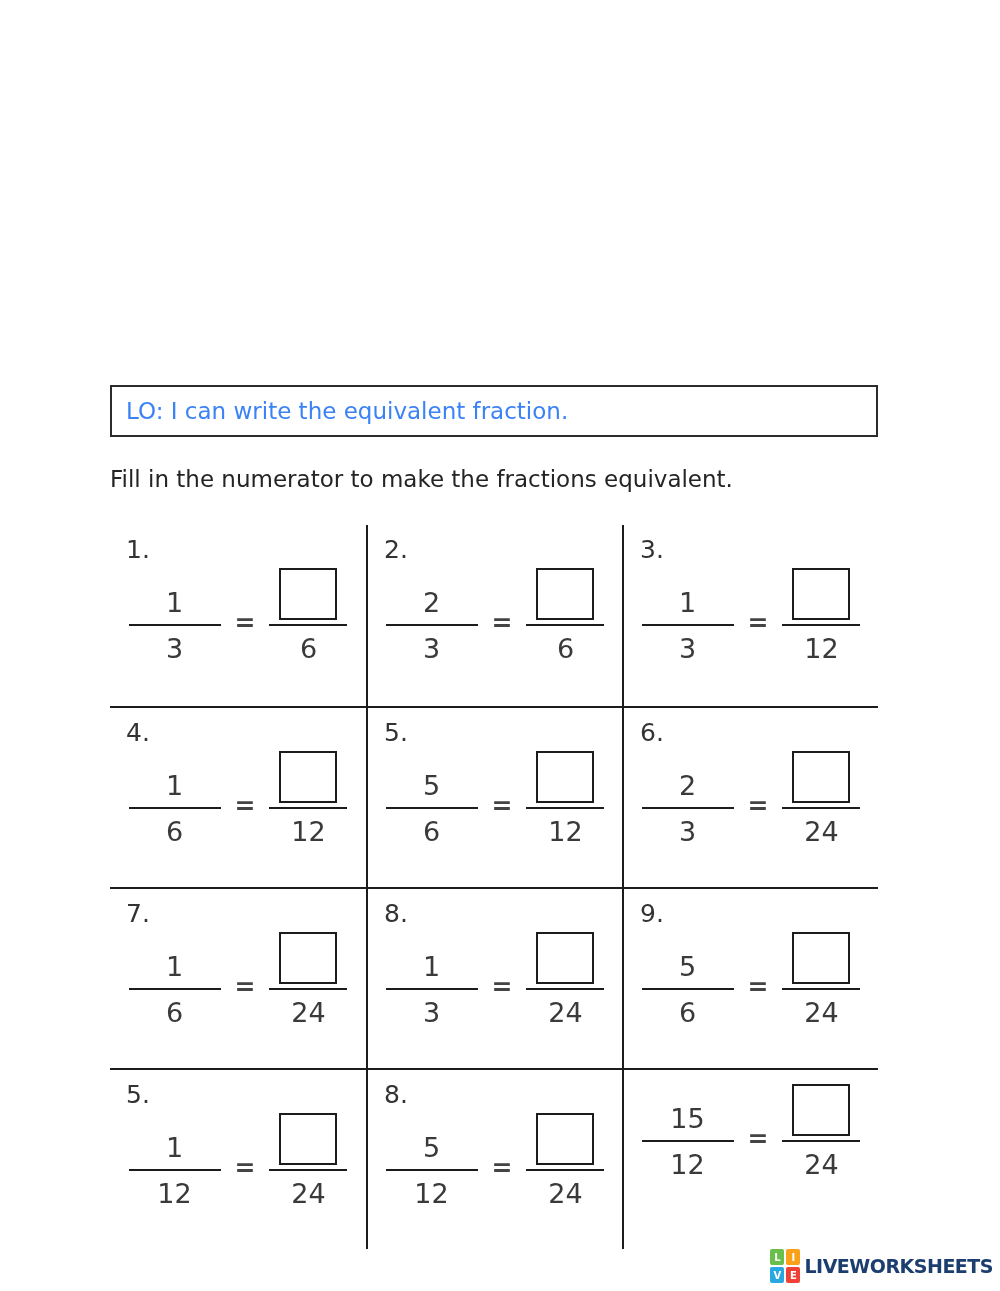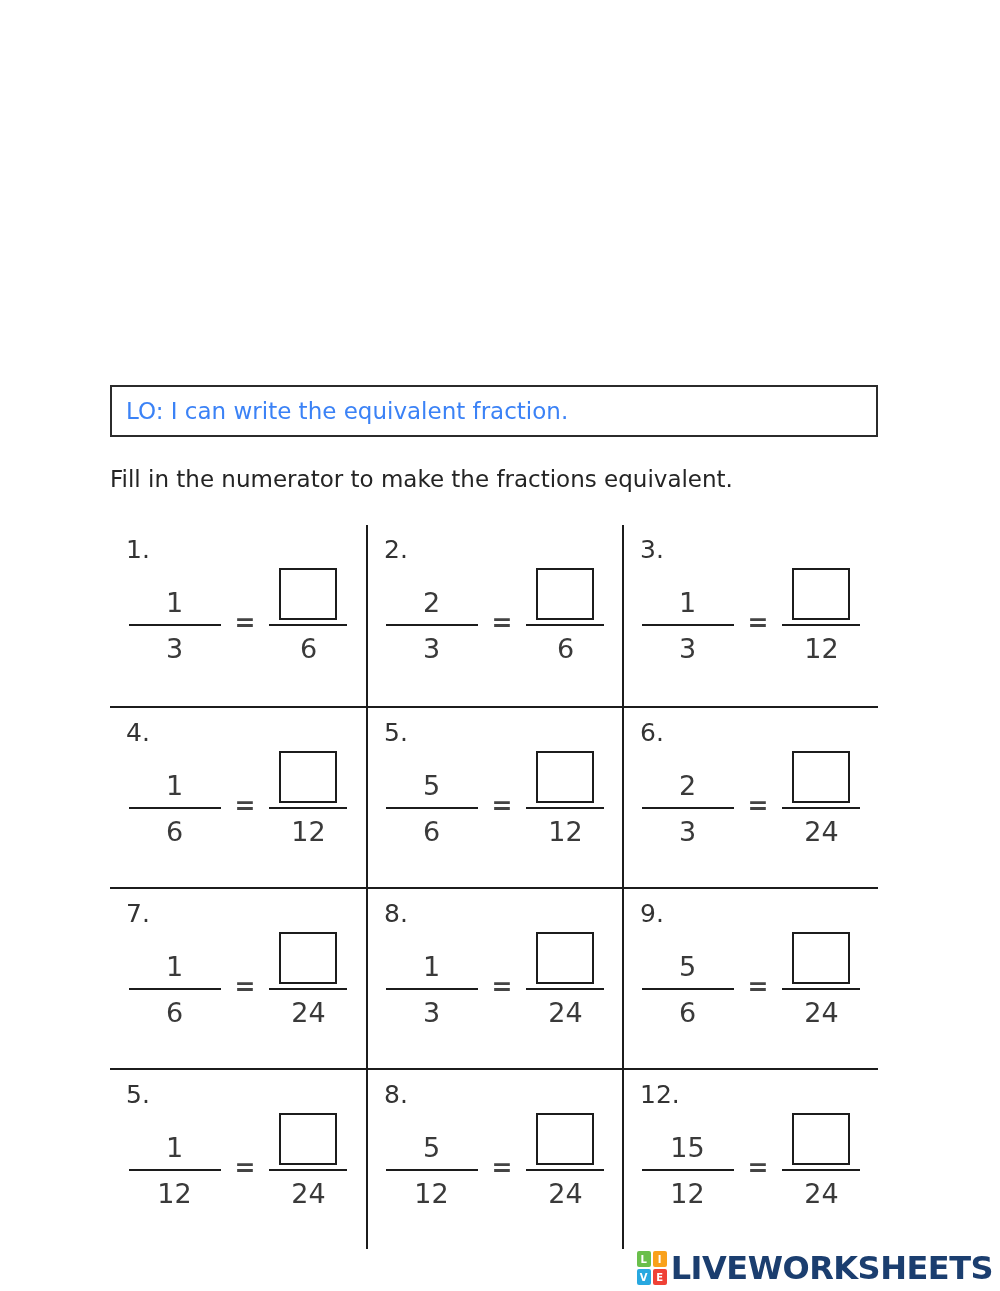--- a/index.html
+++ b/index.html
@@ -57,21 +57,21 @@
   }
   .tile {
     display:flex; align-items:center; justify-content:center;
     color:#fff; font-size:10px; font-weight:bold; border-radius:2px;
   }
   .tile-l { background:#6ABF4B; }
   .tile-i { background:#F9A11B; }
   .tile-v { background:#28A8E0; }
   .tile-e { background:#EF4136; }
   .brand-text {
-    font-size:32px; font-weight:800; color:#1B3E6F; letter-spacing:-0.5px;
+    font-size:19px; font-weight:800; color:#1B3E6F; letter-spacing:-0.5px;
   }
 </style>
 </head>
 <body>
 
 <div class="page">
 
 
   <div class="lo-box">
     <span>LO: I can write the equivalent fraction.</span>
@@ -294,21 +294,20 @@
       <div class="fraction">
         <div class="frac-top">
               <span class="answer-box"></span>
             </div>
         <div class="frac-bar bar-right"></div>
         <div class="denominator">24</div>
       </div>
     </div>
   </div>
       <div class="cell bl bt">
-    <div class="prob-num">12.</div>
     <div class="prob-row">
       <div class="fraction">
         <div class="frac-top">
               <span class="numerator">15</span>
             </div>
         <div class="frac-bar bar-left"></div>
         <div class="denominator">12</div>
       </div>
       <div class="equals">=</div>
       <div class="fraction">

